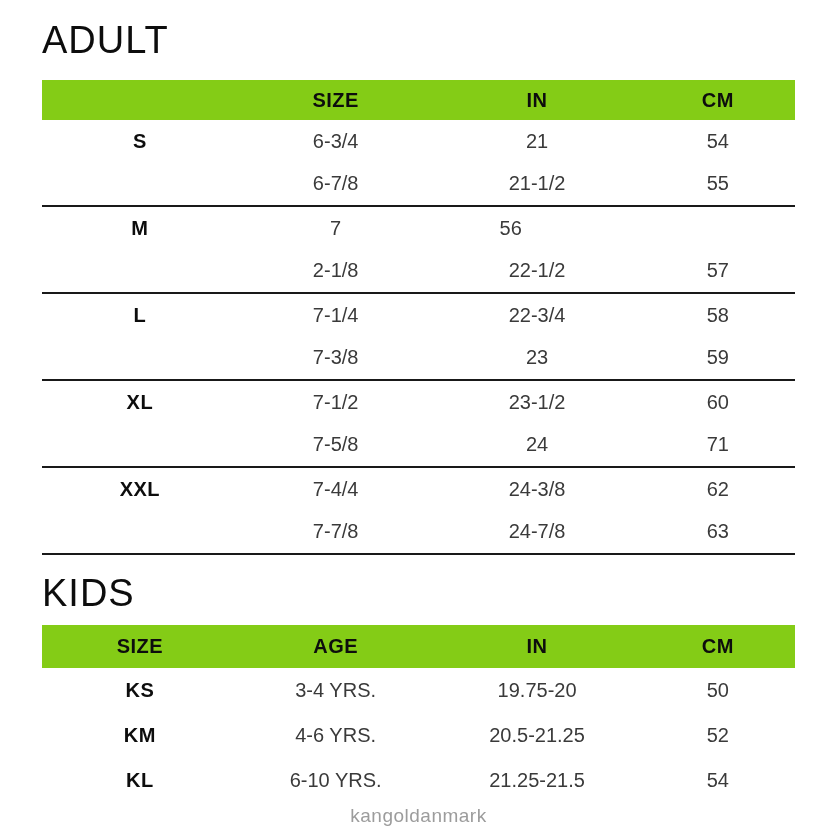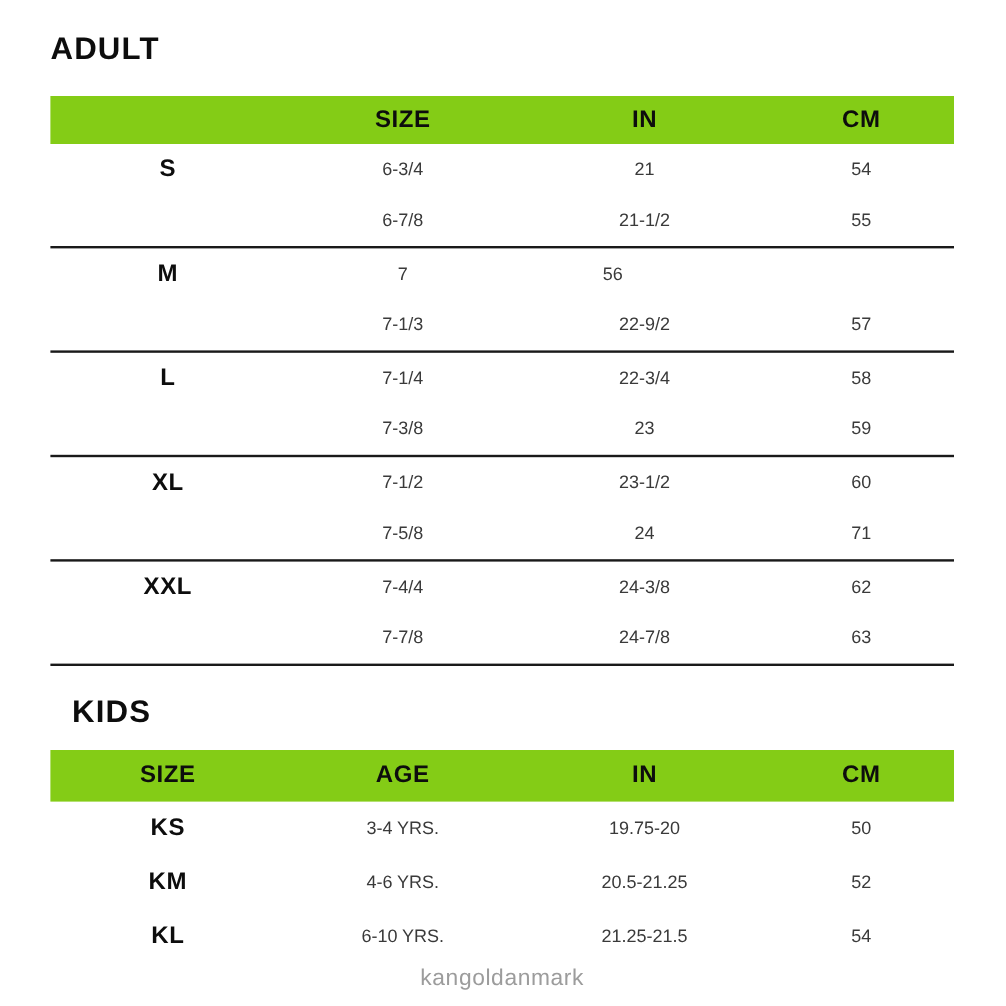--- a/index.html
+++ b/index.html
@@ -5,28 +5,28 @@
   * { margin: 0; padding: 0; box-sizing: border-box; }
   html, body {
     width: 838px; height: 838px;
     background: #ffffff;
     font-family: "Liberation Sans", sans-serif;
     overflow: hidden;
   }
   .page { padding: 24px 43px 0 42px; }
 
   .section-title {
-    font-size: 26px;
-    font-weight: bold;
+    font-size: 38px;
+    font-weight: normal;
     color: #0d0d0d;
     letter-spacing: 1px;
     line-height: 32px;
   }
   .adult-title { margin-bottom: 24px; }
-  .kids-title  { margin-top: 22px; margin-bottom: 16px; margin-left: 18px; }
+  .kids-title  { margin-top: 22px; margin-bottom: 16px; }
 
   .thead {
     display: flex;
     align-items: center;
     background: #84cc16;
     height: 40px;
   }
   .thead .cell {
     font-weight: bold;
     font-size: 20px;
@@ -46,21 +46,21 @@
   .c3 { width: 27.5%; }
   .c4 { width: 20.5%; }
 
   .cell.label {
     font-weight: bold;
     font-size: 20px;
     color: #0d0d0d;
     letter-spacing: 0.5px;
   }
   .cell.data {
-    font-size: 15px;
+    font-size: 20px;
     color: #3a3a3a;
     font-weight: 400;
   }
 
   .kids-table .thead { height: 43px; }
   .kids-table .trow  { height: 45px; }
 
   .footer {
     margin-top: 2px;
     text-align: center;
@@ -100,22 +100,22 @@
     </div>
 
     <div class="tgroup">
       <div class="trow">
         <div class="cell c1 label">M</div>
         <div class="cell c2 data">7</div>
         <div class="cell c4 data">56</div>
       </div>
       <div class="trow">
         <div class="cell c1 label"></div>
-        <div class="cell c2 data">7-1/3</div>
-        <div class="cell c3 data">22-9/2</div>
+        <div class="cell c2 data">2-1/8</div>
+        <div class="cell c3 data">22-1/2</div>
         <div class="cell c4 data">57</div>
       </div>
     </div>
 
     <div class="tgroup">
       <div class="trow">
         <div class="cell c1 label">L</div>
         <div class="cell c2 data">7-1/4</div>
         <div class="cell c3 data">22-3/4</div>
         <div class="cell c4 data">58</div>

